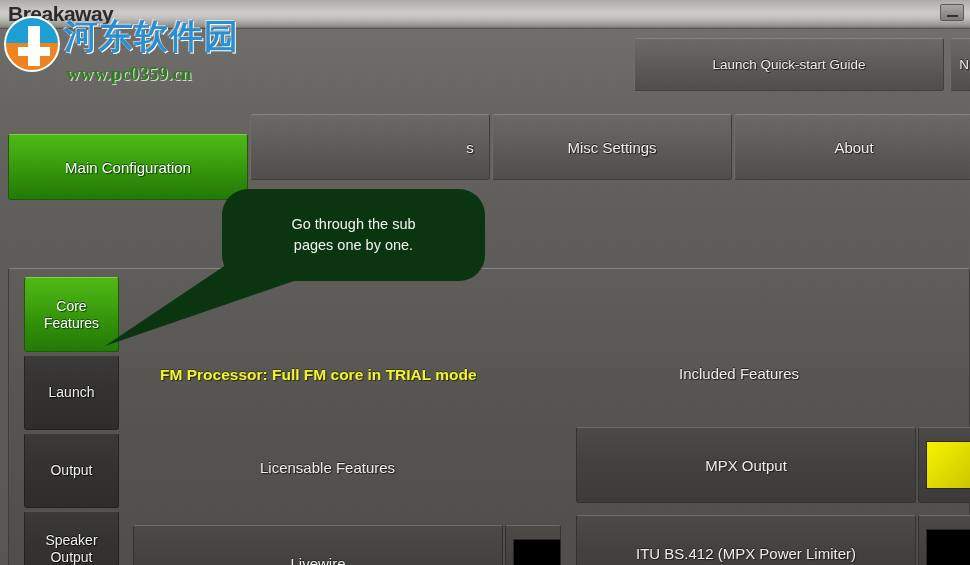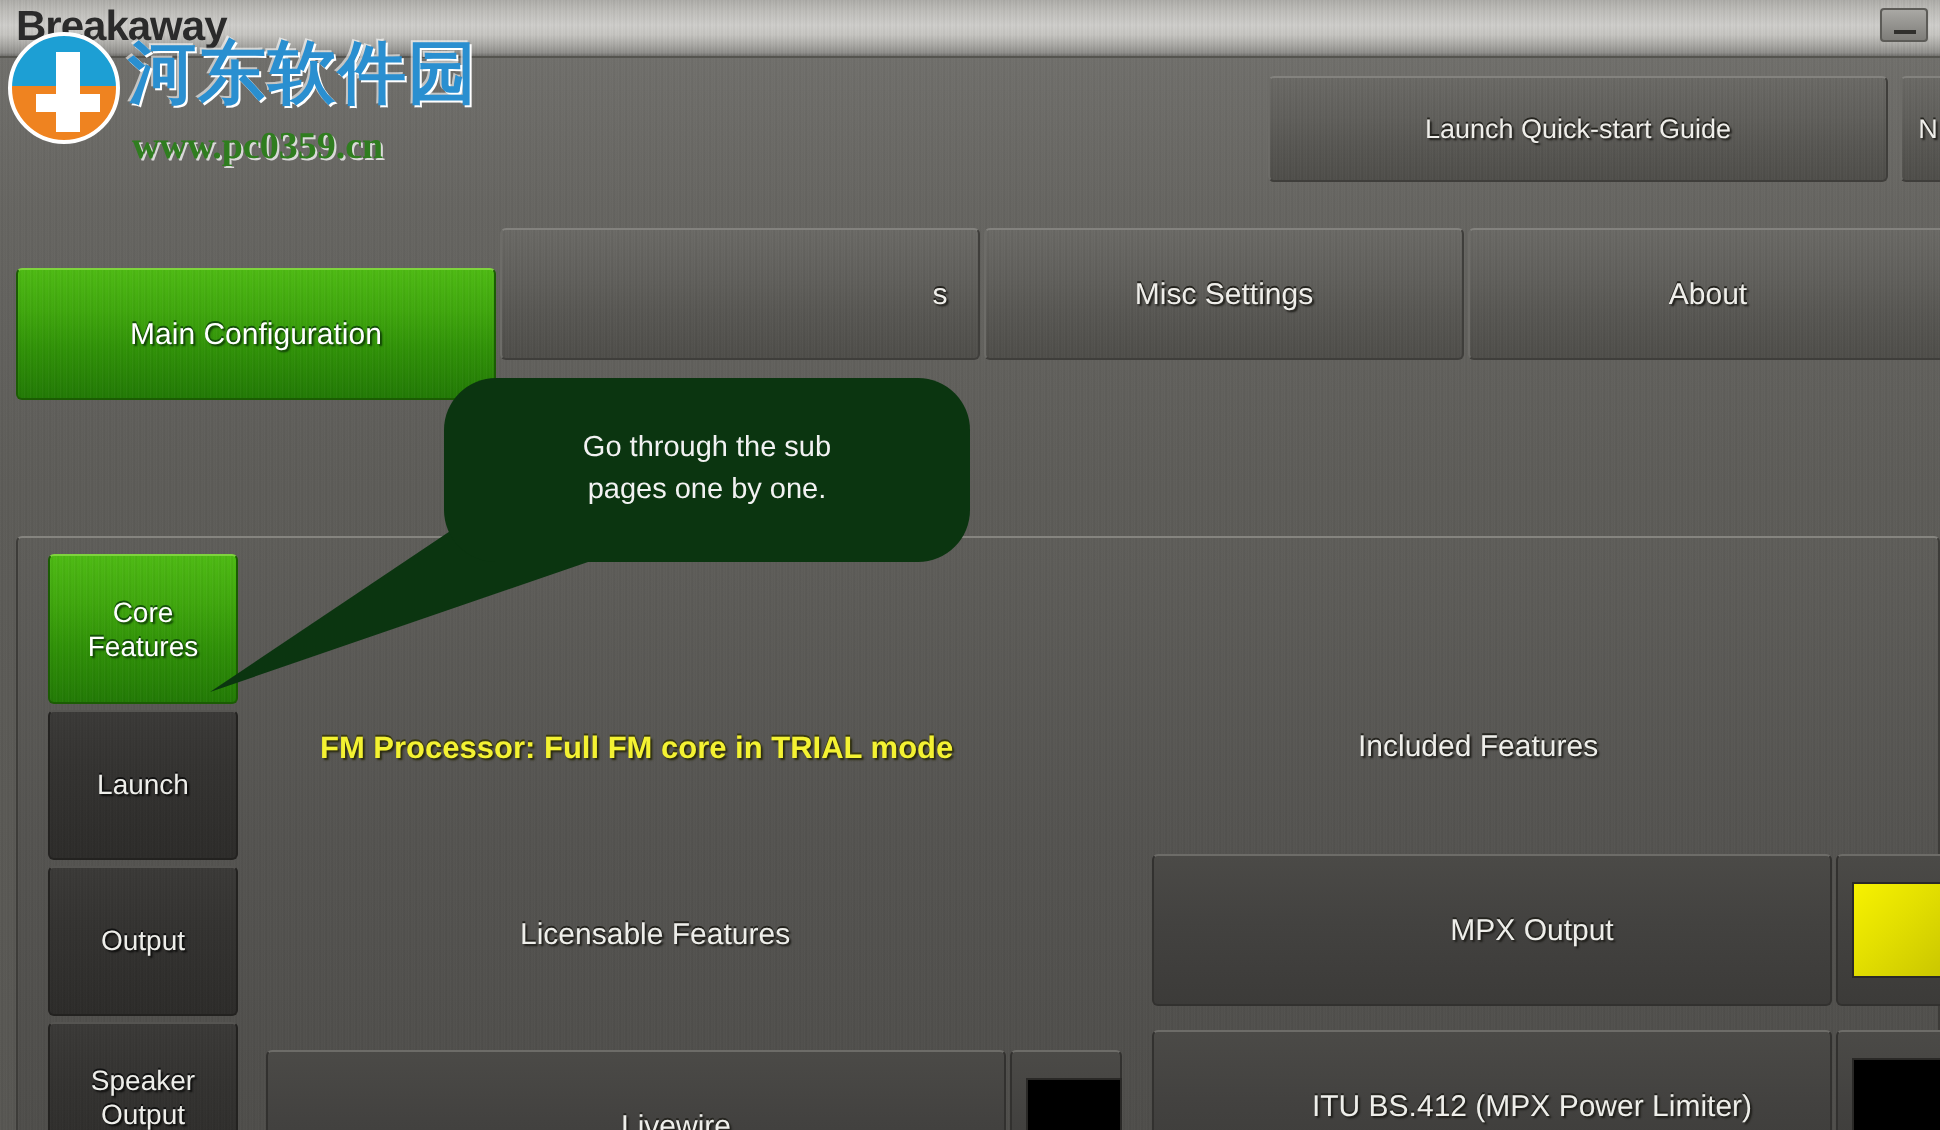--- a/index.html
+++ b/index.html
@@ -162,21 +162,20 @@
   #title-included   { left: 555px; top: 88px; }
 
   
   .feat-row { position: absolute; height: 76px; }
   .feat-label {
     position: absolute; left: 0; top: 0; bottom: 0;
     display: flex; align-items: center; justify-content: center;
     font-size: 15px; color: #eeeeea;
     text-shadow: 0 -1px 0 #25241f, 1px 1px 1px #1d1c18;
     white-space: nowrap;
-    margin-left: 20px;
   }
   .feat-cell {
     background: linear-gradient(to bottom, #4b4a47 0%, #434240 45%, #3c3b39 100%);
     border: 1px solid #32312f;
     border-top-color: #6d6c68;
     border-radius: 3px;
   }
   .feat-indicator {
     position: absolute; top: 14px; width: 48px; height: 48px;
     border: 1px solid #2a2927;

